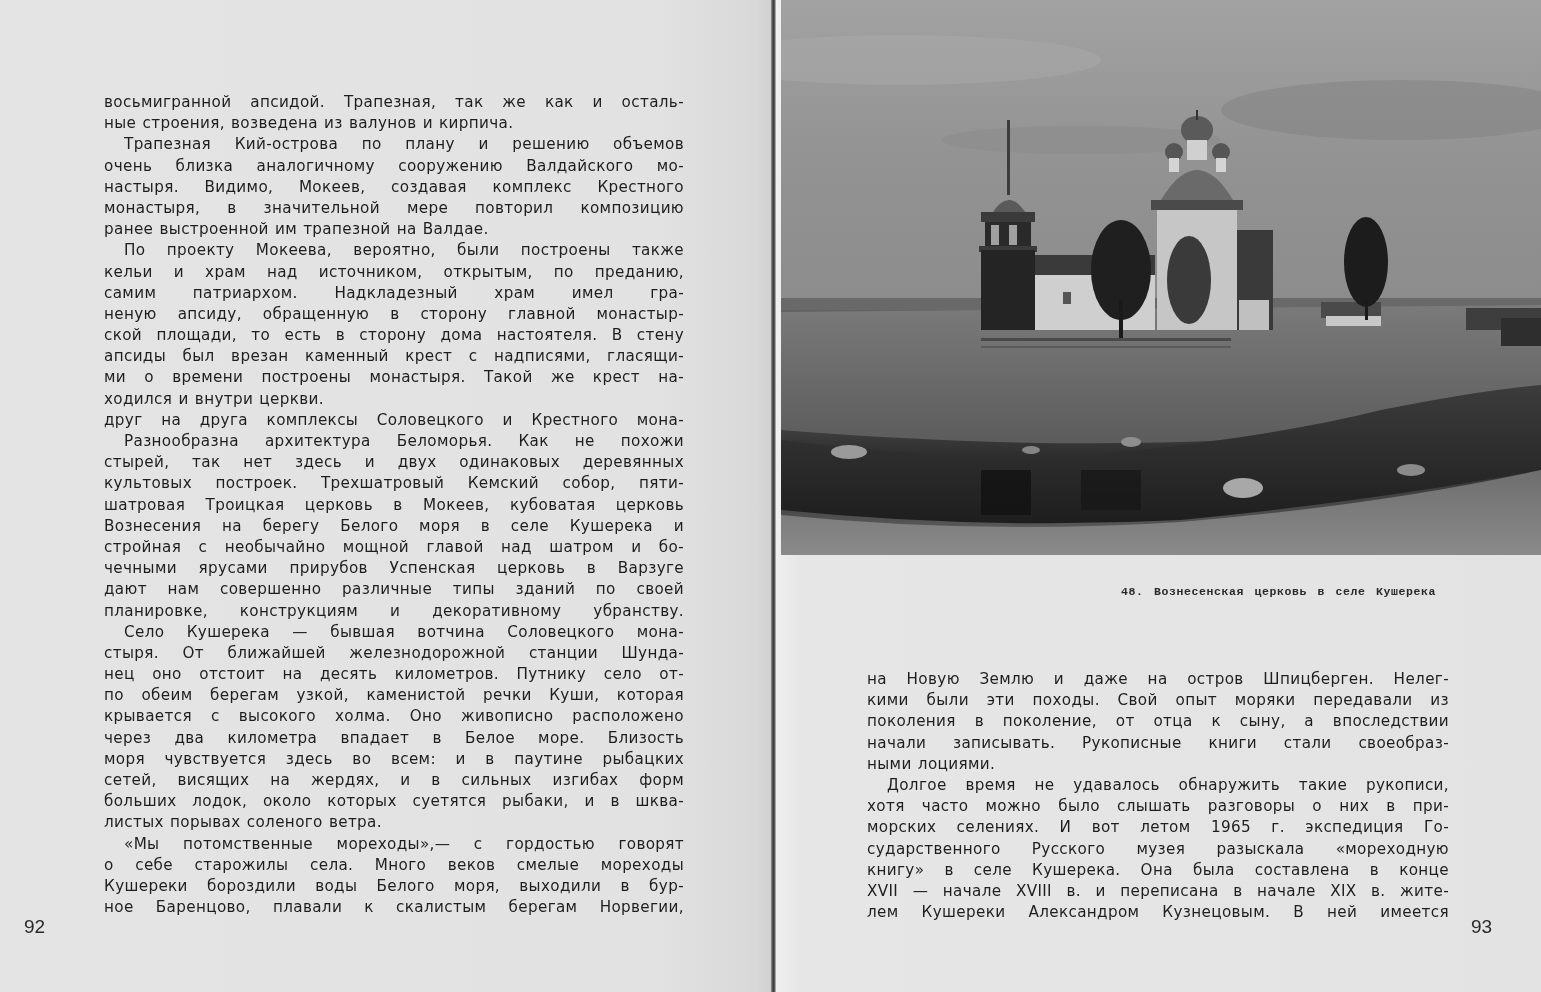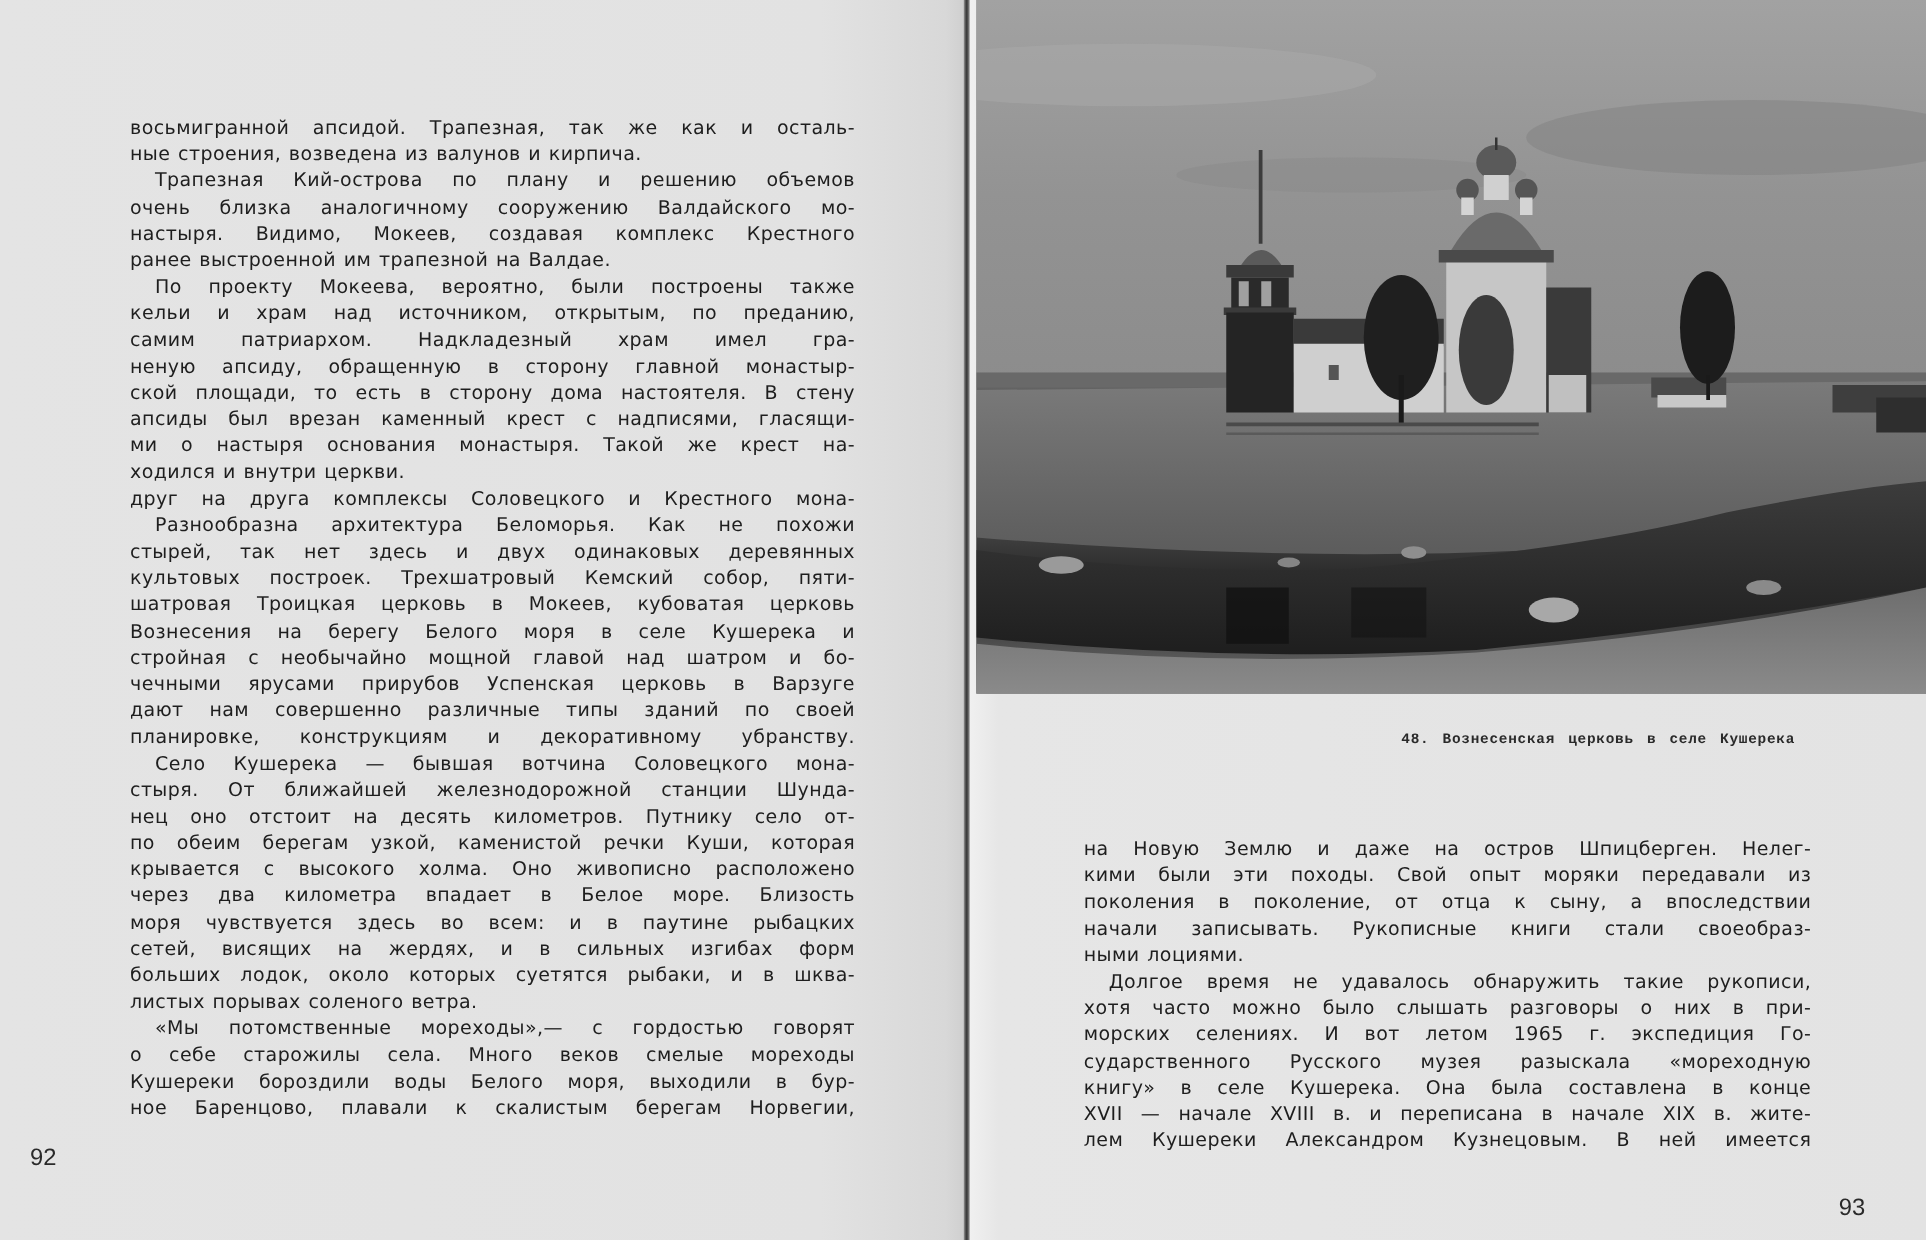--- a/index.html
+++ b/index.html
@@ -73,21 +73,21 @@
     }
     .line.indent { padding-left: 20px; }
     .page-num {
       position: absolute;
       font-family: "Liberation Sans", sans-serif;
       font-size: 19px;
       color: #2a2a2a;
       margin-top: 44px;
     }
     .page-num-left { left: 24px; top: 872px; }
-    .page-num-right { left: 1471px; top: 912px; }
+    .page-num-right { left: 1471px; top: 872px; }
 
     .photo {
       position: absolute;
       left: 781px;
       top: 0;
       width: 760px;
       height: 555px;
       overflow: hidden;
       background: linear-gradient(to bottom, #9a9a9a 0%, #8e8e8e 30%, #8a8a8a 52%, #6e6e6e 58%, #5a5a5a 70%, #2e2e2e 82%, #4a4a4a 92%, #707070 100%);
     }
@@ -110,28 +110,29 @@
 
 <div class="spread">
 
   <div class="page page-left">
     <div class="text-block text-left" id="left-text">
         <span class="line">восьмигранной апсидой. Трапезная, так же как и осталь-</span>
         <span class="line last">ные строения, возведена из валунов и кирпича.</span>
         <span class="line indent">Трапезная Кий-острова по плану и решению объемов</span>
         <span class="line">очень близка аналогичному сооружению Валдайского мо-</span>
         <span class="line">настыря. Видимо, Мокеев, создавая комплекс Крестного</span>
+        <span class="line">монастыря, в значительной мере повторил композицию</span>
         <span class="line last">ранее выстроенной им трапезной на Валдае.</span>
         <span class="line indent">По проекту Мокеева, вероятно, были построены также</span>
         <span class="line">кельи и храм над источником, открытым, по преданию,</span>
         <span class="line">самим патриархом. Надкладезный храм имел гра-</span>
         <span class="line">неную апсиду, обращенную в сторону главной монастыр-</span>
         <span class="line">ской площади, то есть в сторону дома настоятеля. В стену</span>
         <span class="line">апсиды был врезан каменный крест с надписями, гласящи-</span>
-        <span class="line">ми о настыря основания монастыря. Такой же крест на-</span>
+        <span class="line">ми о времени построены монастыря. Такой же крест на-</span>
         <span class="line last">ходился и внутри церкви.</span>
         <span class="line">друг на друга комплексы Соловецкого и Крестного мона-</span>
         <span class="line indent">Разнообразна архитектура Беломорья. Как не похожи</span>
         <span class="line">стырей, так нет здесь и двух одинаковых деревянных</span>
         <span class="line">культовых построек. Трехшатровый Кемский собор, пяти-</span>
         <span class="line">шатровая Троицкая церковь в Мокеев, кубоватая церковь</span>
         <span class="line">Вознесения на берегу Белого моря в селе Кушерека и</span>
         <span class="line">стройная с необычайно мощной главой над шатром и бо-</span>
         <span class="line">чечными ярусами прирубов Успенская церковь в Варзуге</span>
         <span class="line">дают нам совершенно различные типы зданий по своей</span>

